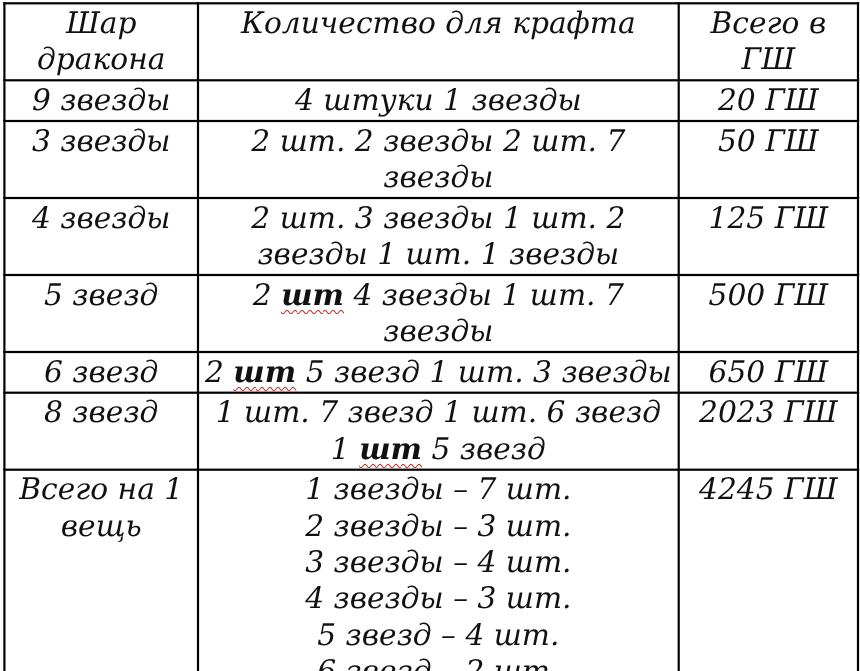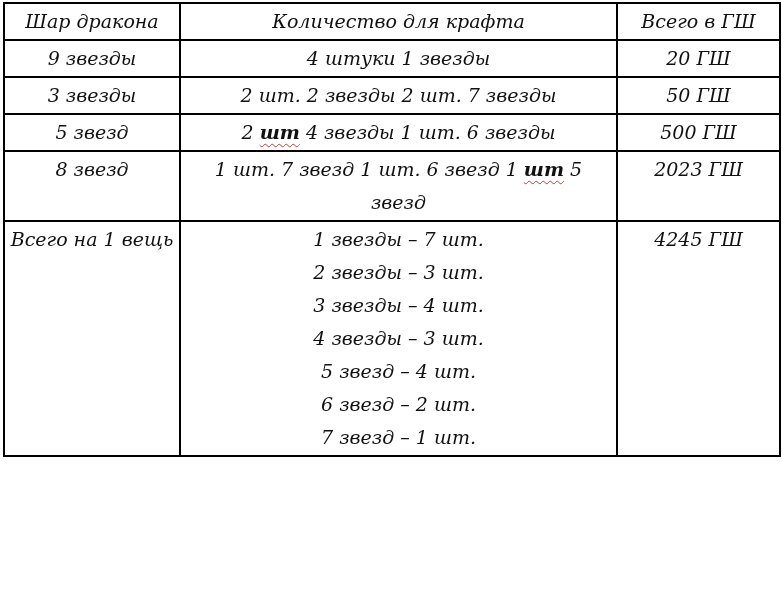--- a/index.html
+++ b/index.html
@@ -25,21 +25,21 @@
     width: 776px;
     border-collapse: collapse;
     table-layout: fixed;
   }
   table.craft-table th,
   table.craft-table td {
     border: 2px solid #000000;
     vertical-align: top;
     text-align: center;
     font-weight: normal;
-    font-size: 19px;
+    font-size: 27px;
     line-height: 33px;
     padding: 1px 4px;
     overflow: hidden;
   }
   col.col-orb   { width: 176px; }
   col.col-craft { width: 437px; }
   col.col-price { width: 163px; }
   tr.header-row th { height: 29px; }
   .craft-line { display: block; }
   .misspelled {
@@ -76,25 +76,39 @@
           <td>20 ГШ</td>
         </tr>
         <tr>
           <td>3 звезды</td>
           <td>
             <div class="craft-line"><span>2 шт. 2 звезды 2 шт. 7 звезды</span></div>
           </td>
           <td>50 ГШ</td>
         </tr>
         <tr>
+          <td>4 звезды</td>
+          <td>
+            <div class="craft-line"><span>2 шт. 3 звезды 1 шт. 2 звезды 1 шт. 1 звезды</span></div>
+          </td>
+          <td>125 ГШ</td>
+        </tr>
+        <tr>
           <td>5 звезд</td>
           <td>
-            <div class="craft-line"><span>2 </span><span class="misspelled">шт</span><span> 4 звезды 1 шт. 6 звезды</span></div>
+            <div class="craft-line"><span>2 </span><span class="misspelled">шт</span><span> 4 звезды 1 шт. 7 звезды</span></div>
           </td>
           <td>500 ГШ</td>
+        </tr>
+        <tr>
+          <td>6 звезд</td>
+          <td>
+            <div class="craft-line"><span>2 </span><span class="misspelled">шт</span><span> 5 звезд 1 шт. 3 звезды</span></div>
+          </td>
+          <td>650 ГШ</td>
         </tr>
         <tr>
           <td>8 звезд</td>
           <td>
             <div class="craft-line"><span>1 шт. 7 звезд 1 шт. 6 звезд 1 </span><span class="misspelled">шт</span><span> 5 звезд</span></div>
           </td>
           <td>2023 ГШ</td>
         </tr>
         <tr class="row-last">
           <td>Всего на 1 вещь</td>

